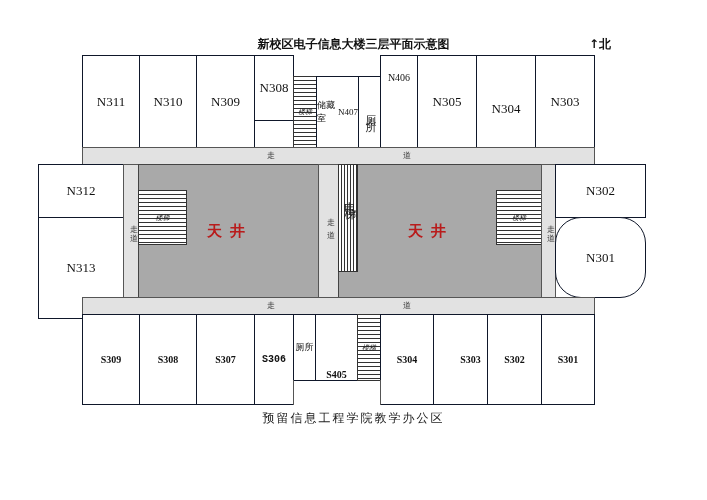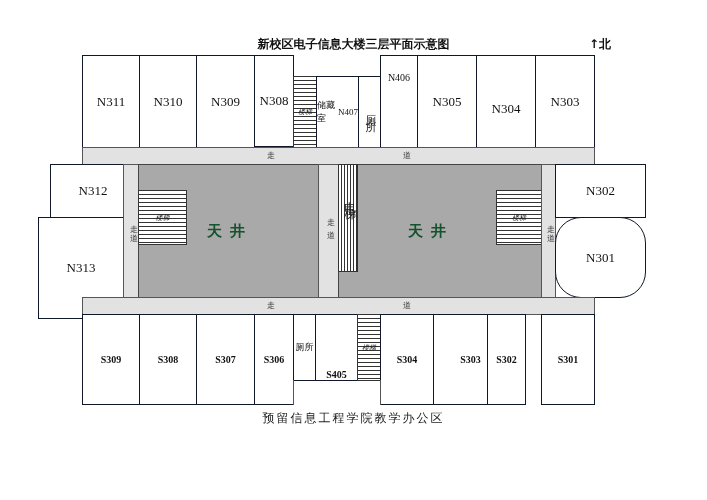--- a/index.html
+++ b/index.html
@@ -11,41 +11,41 @@
     .corridor { position: absolute; box-sizing: border-box; border: 1px solid #555; background: #e2e2e2; }
     .corridor-label { position: absolute; font-size: 8px; color: #333; font-family: "DejaVu Serif", serif; }
     .vlabel { position: absolute; font-size: 8px; color: #333; writing-mode: vertical-rl; letter-spacing: 10px; }
     .court { position: absolute; box-sizing: border-box; border: 1px solid #444; background: #a9a9a9; }
     .stairs-h { position: absolute; box-sizing: border-box; border: 1px solid #333; background: repeating-linear-gradient(to bottom, #ffffff 0px, #ffffff 3px, #333333 3px, #333333 4px); display: flex; align-items: center; justify-content: center; }
     .stairs-v { position: absolute; box-sizing: border-box; border: 1px solid #333; background: repeating-linear-gradient(to right, #ffffff 0px, #ffffff 2px, #333333 2px, #333333 3px); }
     .stair-label { font-size: 7px; color: #222; background: transparent; font-family: "DejaVu Serif", serif; font-style: italic; }
     .title { position: absolute; left: 0; width: 707px; top: 36px; text-align: center; font-size: 12px; font-weight: bold; color: #111; font-family: "DejaVu Sans", sans-serif; }
     .north { position: absolute; left: 589px; top: 36px; font-size: 12px; font-weight: bold; color: #111; font-family: "DejaVu Sans", sans-serif; }
     .footer { position: absolute; left: 0; width: 707px; top: 410px; text-align: center; font-size: 12px; letter-spacing: 2px; color: #222; font-family: "DejaVu Sans", sans-serif; }
-    .court-label { position: absolute; font-size: 15px; font-weight: bold; color: #14532d; letter-spacing: 8px; font-family: Liberation Sans, sans-serif; }
+    .court-label { position: absolute; font-size: 15px; font-weight: bold; color: #b91c1c; letter-spacing: 8px; font-family: Liberation Sans, sans-serif; }
   </style>
 </head>
 <body>
 
 <div class="title">新校区电子信息大楼三层平面示意图</div>
 <div class="north">
   <span>↑</span><span>北</span>
 </div>
 
 <div>
   <div class="room lg" style="left:82px;top:55px;width:58px;height:93px;">
       <span>N311</span>
     </div>
   <div class="room lg" style="left:139px;top:55px;width:58px;height:93px;">
       <span>N310</span>
     </div>
   <div class="room lg" style="left:196px;top:55px;width:59px;height:93px;">
       <span>N309</span>
     </div>
-  <div class="room lg" style="left:254px;top:55px;width:40px;height:92px;">
+  <div class="room lg" style="left:254px;top:55px;width:40px;height:66px;">
       <span>N308</span>
     </div>
   <div class="stairs-h" style="left:293px;top:76px;width:24px;height:72px;">
       <span class="stair-label">楼梯</span>
     </div>
   <div class="room" style="left:316px;top:76px;width:43px;height:72px;flex-direction:row;font-size:9px;">
     <span>储藏室</span>
     <span style="font-family:'Liberation Serif',serif;font-size:9px;">N407</span>
   </div>
   <div class="room" style="left:358px;top:76px;width:23px;height:72px;font-size:11px;writing-mode:vertical-rl;letter-spacing:6px;">
@@ -63,21 +63,21 @@
   <div class="room lg" style="left:535px;top:55px;width:60px;height:93px;">
       <span>N303</span>
     </div>
 
   <div class="corridor" style="left:82px;top:147px;width:513px;height:18px;"></div>
   <span class="corridor-label" style="left:267px;top:150px;">走</span>
   <span class="corridor-label" style="left:403px;top:150px;">道</span>
 </div>
 
 <div>
-  <div class="room lg" style="left:38px;top:164px;width:86px;height:54px;margin-left:12px;">
+  <div class="room lg" style="left:38px;top:164px;width:86px;height:54px;">
       <span>N312</span>
     </div>
   <div class="room lg" style="left:38px;top:217px;width:86px;height:102px;">
       <span>N313</span>
     </div>
 
   <div class="corridor" style="left:123px;top:164px;width:16px;height:134px;"></div>
   <span class="vlabel" style="left:127px;top:218px;">走道</span>
 
   <div class="court" style="left:138px;top:164px;width:181px;height:134px;"></div>
@@ -115,39 +115,39 @@
 
   <div class="room sm" style="left:82px;top:314px;width:58px;height:91px;">
       <span>S309</span>
     </div>
   <div class="room sm" style="left:139px;top:314px;width:58px;height:91px;">
       <span>S308</span>
     </div>
   <div class="room sm" style="left:196px;top:314px;width:59px;height:91px;">
       <span>S307</span>
     </div>
-  <div class="room sm" style="left:254px;top:314px;width:40px;height:91px;">
+  <div class="room sm" style="left:254px;top:314px;width:40px;height:91px;font-family:Liberation Mono, monospace;">
       <span>S306</span>
     </div>
   <div class="room" style="left:293px;top:314px;width:23px;height:67px;font-size:9px;">
       <span>厕所</span>
     </div>
   <div class="room sm" style="left:315px;top:314px;width:43px;height:67px;align-items:flex-end;">
       <span>S405</span>
     </div>
   <div class="stairs-h" style="left:357px;top:314px;width:24px;height:67px;">
       <span class="stair-label">楼梯</span>
     </div>
   <div class="room sm" style="left:380px;top:314px;width:54px;height:91px;">
       <span>S304</span>
     </div>
   <div class="room sm" style="left:433px;top:314px;width:55px;height:91px;padding-left:20px;">
       <span>S303</span>
     </div>
-  <div class="room sm" style="left:487px;top:314px;width:39px;height:91px;">
+  <div class="room sm" style="left:487px;top:314px;width:55px;height:91px;">
       <span>S302</span>
     </div>
   <div class="room sm" style="left:541px;top:314px;width:54px;height:91px;">
       <span>S301</span>
     </div>
 
   <div class="abs" style="left:293px;top:380px;width:1px;height:25px;background:#555;"></div>
   <div class="abs" style="left:380px;top:380px;width:1px;height:25px;background:#555;"></div>
 </div>
 

